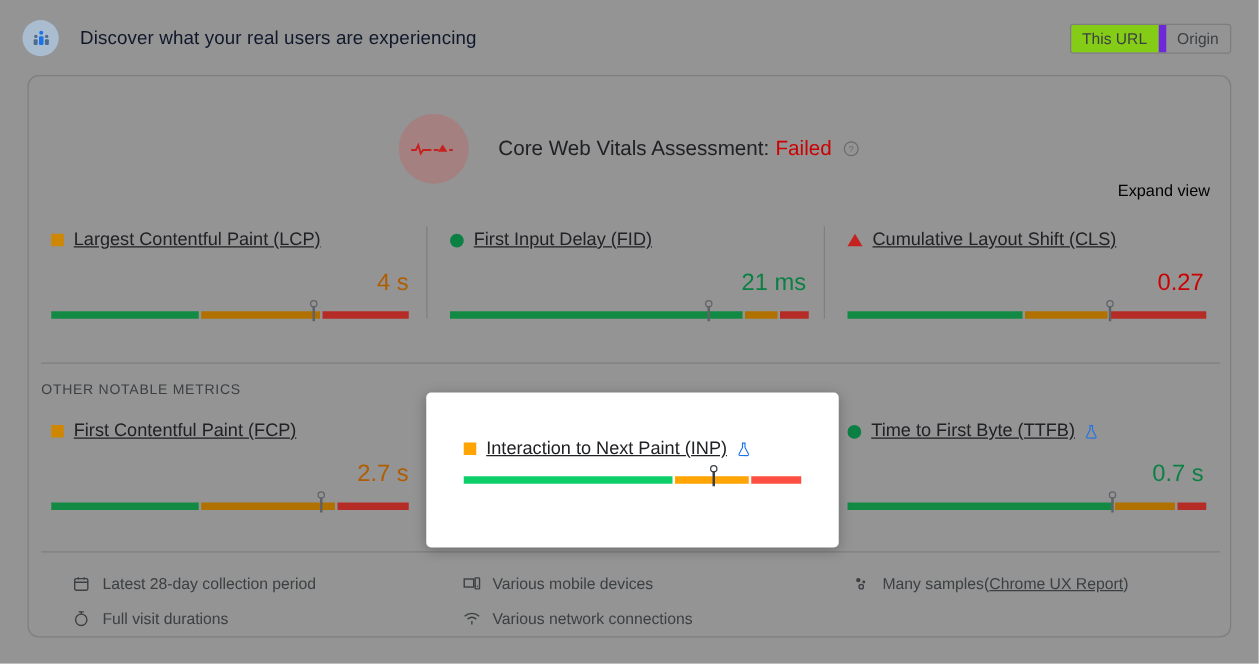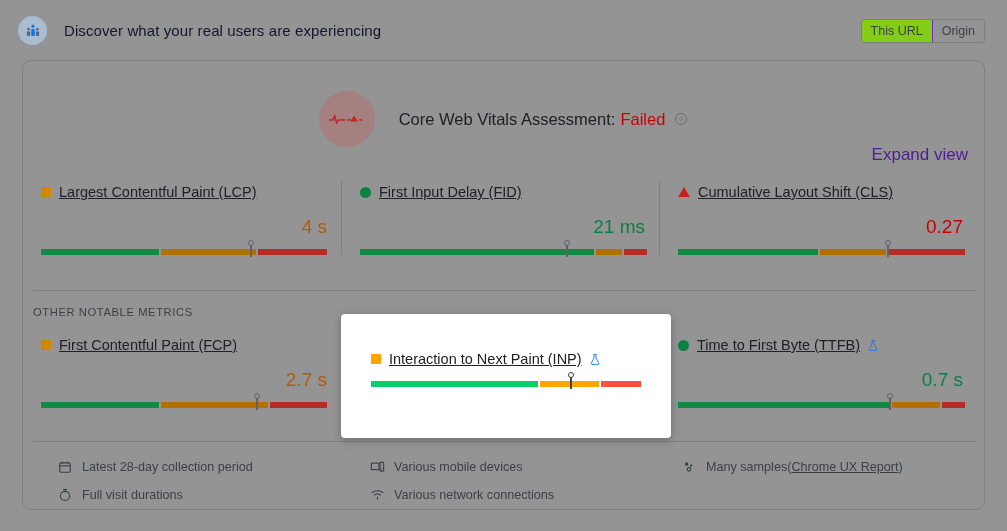--- a/index.html
+++ b/index.html
@@ -56,21 +56,21 @@
     color: #3c4043;
     padding: 0 9px;
     display: flex; align-items: center;
     background: transparent;
     border: none;
     font-family: "Liberation Sans", sans-serif;
     cursor: pointer;
     height: 100%;
   }
   .toggle-btn.selected { background: #84cc16; text-align: center; }
-  .toggle-btn + .toggle-btn { border-left: 1px solid #6d28d9; }
+  .toggle-btn + .toggle-btn { border-left: 6px solid #6d28d9; }
 
   
   .panel {
     position: absolute;
     left: 22px; top: 60px;
     width: 963px; height: 450px;
     border: 1px solid #7f7f7f;
     border-radius: 9px;
   }
 
@@ -102,22 +102,22 @@
   .help-icon {
     margin-left: 9px;
     display: inline-flex;
     color: #777;
   }
 
   
   .expand-view {
     position: absolute;
     right: 16px; top: 84px;
-    font-size: 17px;
-    color: #4c1d95;
+    font-size: 13px;
+    color: #000000;
     cursor: pointer;
   }
 
   
   .metrics-row {
     position: absolute;
     left: 0;
     width: 100%;
     display: flex;
   }

